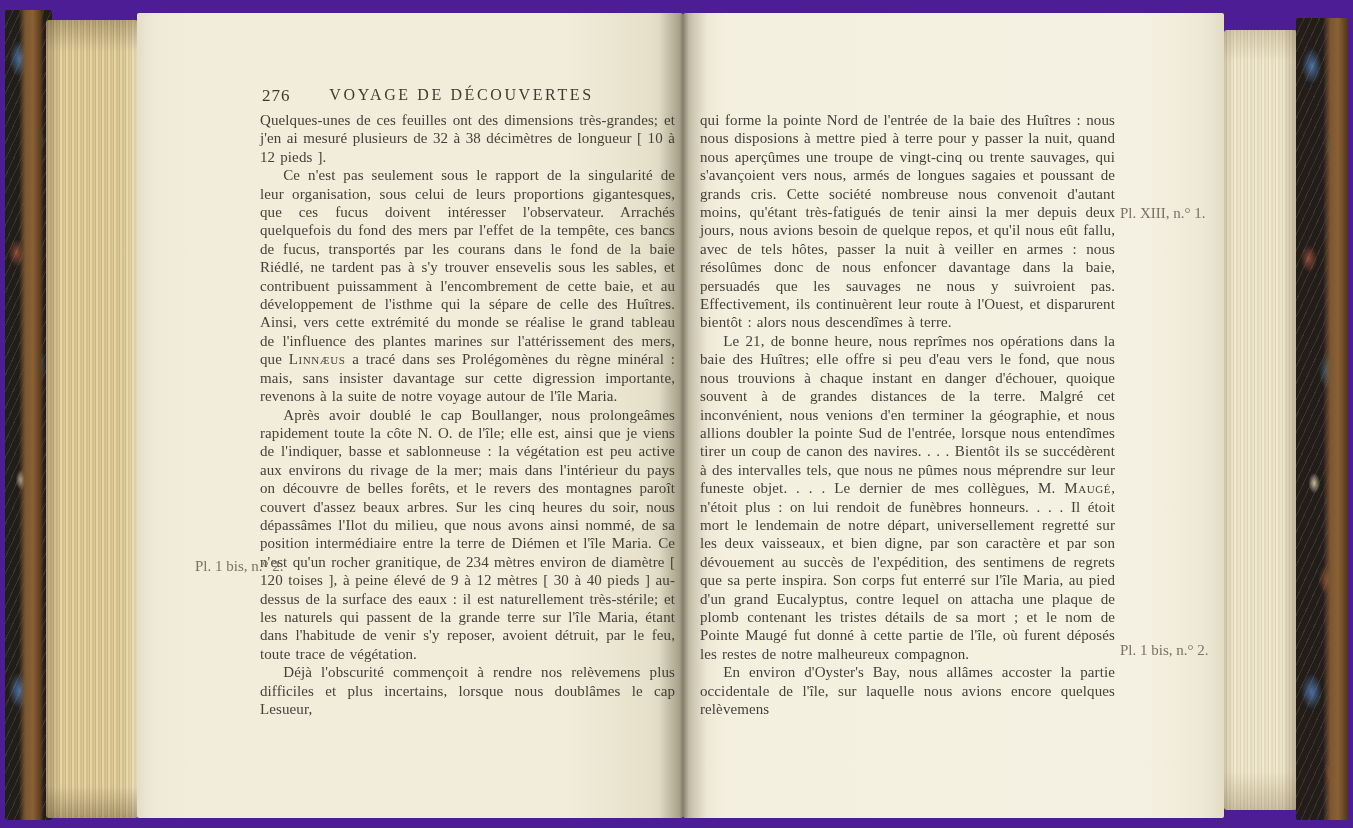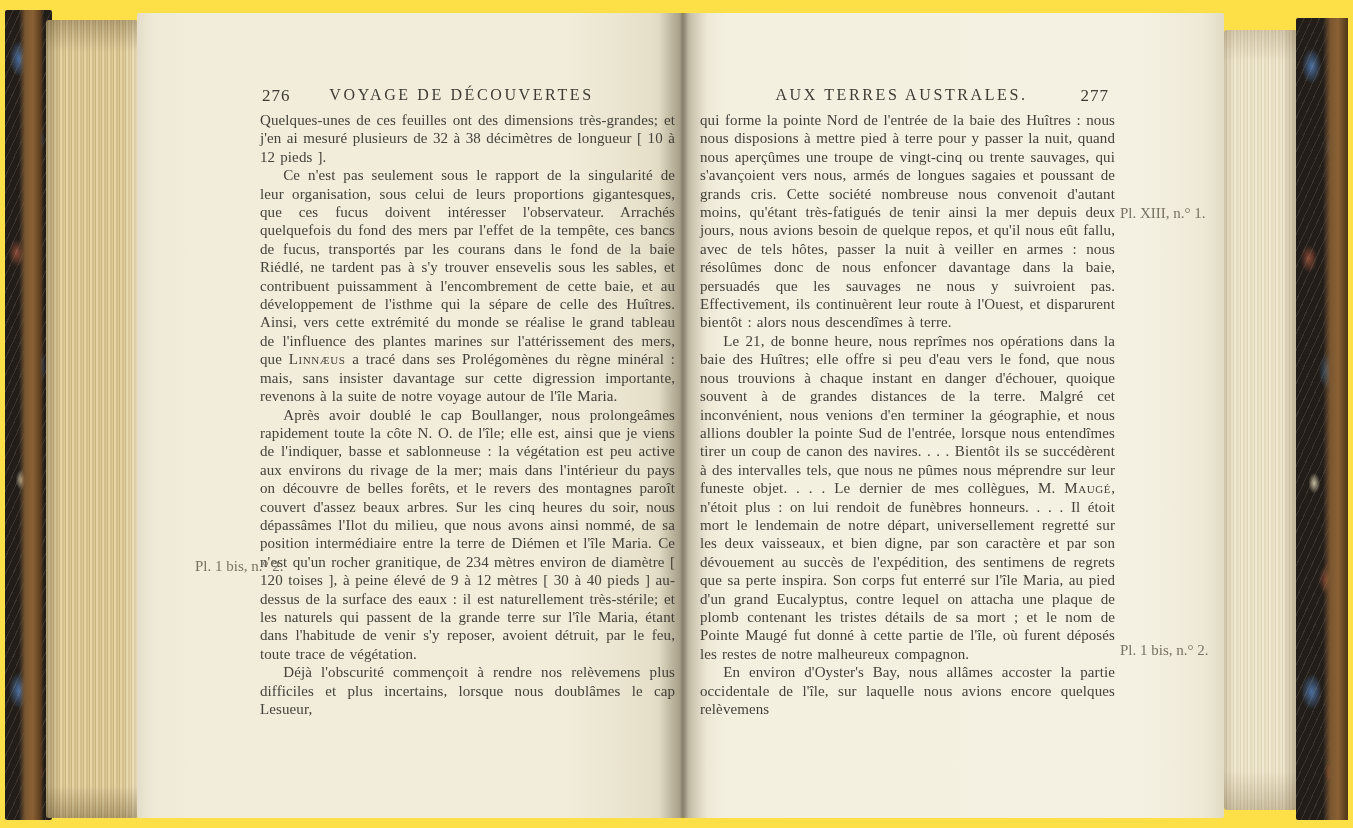--- a/index.html
+++ b/index.html
@@ -1,16 +1,16 @@
 <!DOCTYPE html>
 <html><head>
 <meta charset="utf-8">
 <style>
   html,body{margin:0;padding:0;background:#070605;}
-  .scene{position:relative;width:1353px;height:828px;background:#fde047;overflow:hidden;
+  .scene{position:relative;width:1353px;height:828px;background:#4c1d95;overflow:hidden;
          font-family:"Liberation Serif","DejaVu Serif",serif;}
 
   
   .marble{position:absolute;background-color:#221d19;border-radius:2px;
     background-image:
       repeating-linear-gradient(115deg, rgba(205,195,170,.14) 0 1px, rgba(0,0,0,0) 1px 7px),
       radial-gradient(14px 26px at 30% 6%,  #4a6fa0 0%, rgba(74,111,160,0) 70%),
       radial-gradient(10px 18px at 70% 16%, #3d5c86 0%, rgba(61,92,134,0) 70%),
       radial-gradient(12px 20px at 25% 30%, #8a4a35 0%, rgba(138,74,53,0) 70%),
       radial-gradient(16px 28px at 65% 44%, #42658f 0%, rgba(66,101,143,0) 70%),
@@ -92,24 +92,20 @@
         <p class="para indent"><span>Ce n'est pas seulement sous le rapport de la singularité de leur organisation, sous celui de leurs proportions gigantesques, que ces fucus doivent intéresser l'observateur. Arrachés quelquefois du fond des mers par l'effet de la tempête, ces bancs de fucus, transportés par les courans dans le fond de la baie Riédlé, ne tardent pas à s'y trouver ensevelis sous les sables, et contribuent puissamment à l'encombrement de cette baie, et au développement de l'isthme qui la sépare de celle des Huîtres. Ainsi, vers cette extrémité du monde se réalise le grand tableau de l'influence des plantes marines sur l'attérissement des mers, que </span><span class="seg-smallcaps">Linnæus</span><span> a tracé dans ses Prolégomènes du règne minéral : mais, sans insister davantage sur cette digression importante, revenons à la suite de notre voyage autour de l'île Maria.</span></p>
         <p class="para indent"><span>Après avoir doublé le cap Boullanger, nous prolongeâmes rapidement toute la </span><span class="seg-italic">côte</span><span> N. O. de l'île; elle est, ainsi que je viens de l'indiquer, basse et sablonneuse : la végétation est peu active aux environs du rivage de la mer; mais dans l'intérieur du pays on découvre de belles forêts, et le revers des montagnes paroît couvert d'assez beaux arbres. Sur les cinq heures du soir, nous dépassâmes l'</span><span class="seg-italic">Ilot du milieu</span><span>, que nous avons ainsi nommé, de sa position intermédiaire entre la terre de Diémen et l'île Maria. Ce n'est qu'un rocher granitique, de 234 mètres environ de diamètre [ 120 toises ], à peine élevé de 9 à 12 mètres [ 30 à 40 pieds ] au-dessus de la surface des eaux : il est naturellement très-stérile; et les naturels qui passent de la grande terre sur l'île Maria, étant dans l'habitude de venir s'y reposer, avoient détruit, par le feu, toute trace de végétation.</span></p>
         <p class="para indent"><span>Déjà l'obscurité commençoit à rendre nos relèvemens plus difficiles et plus incertains, lorsque nous doublâmes le cap Lesueur,</span></p>
       </div>
     <div>
         <div class="margin-note mn-left" style="top: 508px;"><span>Pl. 1 </span><span class="seg-italic">bis</span><span>, n.° 2.</span></div>
       </div>
   </div>
 
   <div class="page page-right">
-    <div class="page-header ph-right">
-      <span class="running-title">AUX TERRES AUSTRALES.</span>
-      <span class="page-num pn-right">277</span>
-    </div>
     <div class="page-body pb-right">
         <p class="para"><span>qui forme la pointe Nord de l'entrée de la baie des Huîtres : nous nous disposions à mettre pied à terre pour y passer la nuit, quand nous aperçûmes une troupe de vingt-cinq ou trente sauvages, qui s'avançoient vers nous, armés de longues sagaies et poussant de grands cris. Cette société nombreuse nous convenoit d'autant moins, qu'étant très-fatigués de tenir ainsi la mer depuis deux jours, nous avions besoin de quelque repos, et qu'il nous eût fallu, avec de tels hôtes, passer la nuit à veiller en armes : nous résolûmes donc de nous enfoncer davantage dans la baie, persuadés que les sauvages ne nous y suivroient pas. Effectivement, ils continuèrent leur route à l'Ouest, et disparurent bientôt : alors nous descendîmes à terre.</span></p>
         <p class="para indent"><span>Le 21, de bonne heure, nous reprîmes nos opérations dans la baie des Huîtres; elle offre si peu d'eau vers le fond, que nous nous trouvions à chaque instant en danger d'échouer, quoique souvent à de grandes distances de la terre. Malgré cet inconvénient, nous venions d'en terminer la géographie, et nous allions doubler la pointe Sud de l'entrée, lorsque nous entendîmes tirer un coup de canon des navires. . . . Bientôt ils se succédèrent à des intervalles tels, que nous ne pûmes nous méprendre sur leur funeste objet. . . . Le dernier de mes collègues, M. </span><span class="seg-smallcaps">Maugé</span><span>, n'étoit plus : on lui rendoit de funèbres honneurs. . . . Il étoit mort le lendemain de notre départ, universellement regretté sur les deux vaisseaux, et bien digne, par son caractère et par son dévouement au succès de l'expédition, des sentimens de regrets que sa perte inspira. Son corps fut enterré sur l'île Maria, au pied d'un grand Eucalyptus, contre lequel on attacha une plaque de plomb contenant les tristes détails de sa mort ; et le nom de </span><span class="seg-italic">Pointe Maugé</span><span> fut donné à cette partie de l'île, où furent déposés les restes de notre malheureux compagnon.</span></p>
         <p class="para indent"><span>En environ d'</span><span class="seg-italic">Oyster's Bay</span><span>, nous allâmes accoster la partie occidentale de l'île, sur laquelle nous avions encore quelques relèvemens</span></p>
       </div>
     <div>
         <div class="margin-note mn-right" style="top: 155px;"><span>Pl. XIII, n.° 1.</span></div>
         <div class="margin-note mn-right" style="top: 592px;"><span>Pl. 1 </span><span class="seg-italic">bis</span><span>, n.° 2.</span></div>
       </div>
   </div>

